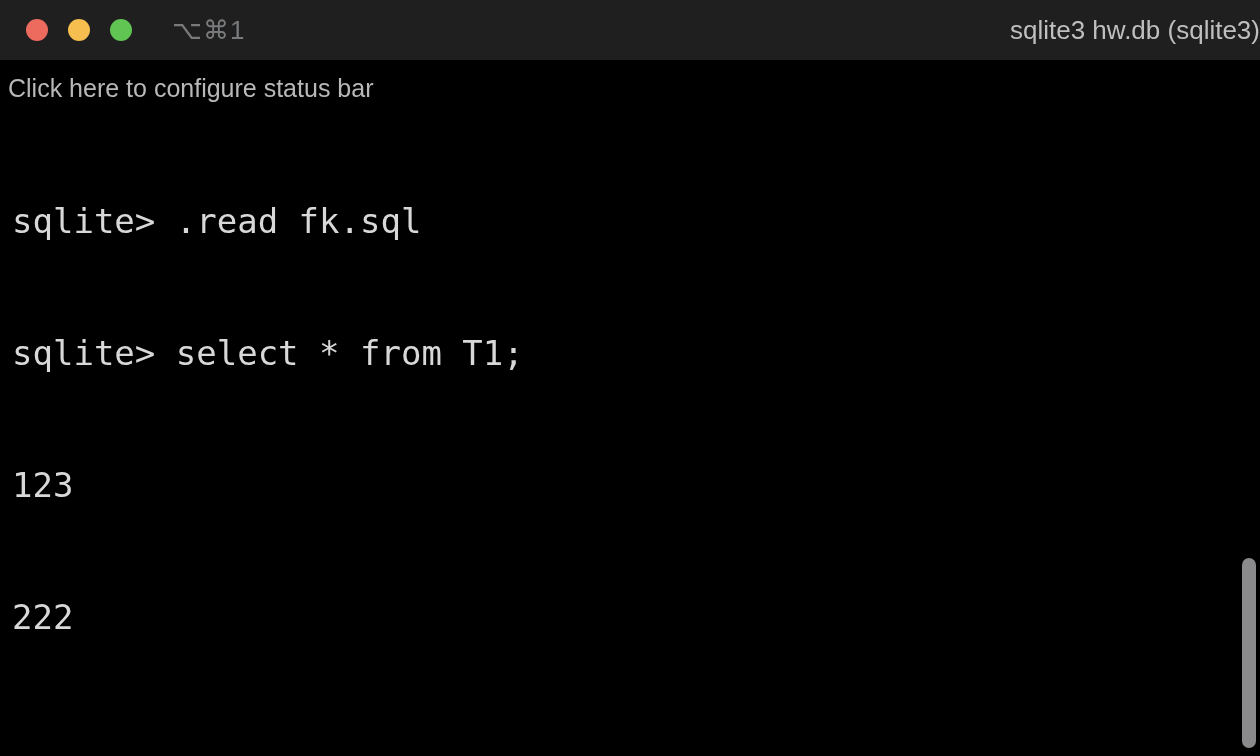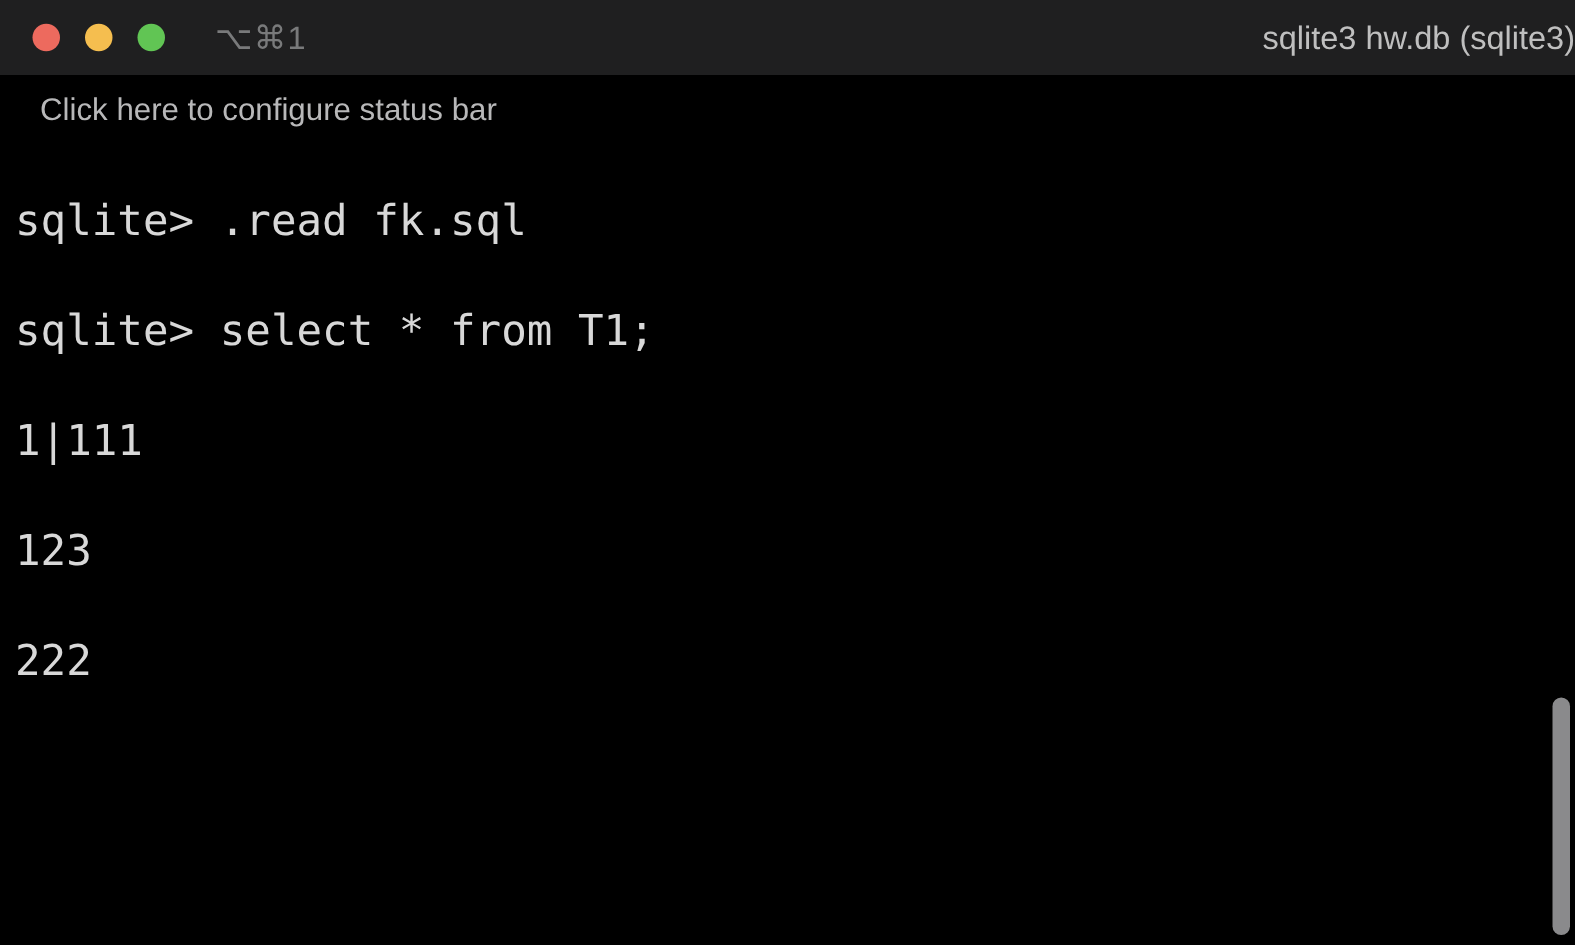--- a/index.html
+++ b/index.html
@@ -48,32 +48,32 @@
       font-size: 26px;
       font-family: -apple-system, BlinkMacSystemFont, sans-serif;
       pointer-events: none;
     }
 
     
     .status-hint {
       color: #b8b8b9;
       font-size: 25px;
       font-family: -apple-system, BlinkMacSystemFont, sans-serif;
-      padding: 14px 0 6px 32px;
+      padding: 14px 0 6px 8px;
     }
 
     
     .terminal {
       padding: 2px 0 0 12px;
       color: #d8d8d8;
       font-size: 34px;
       line-height: 44px;
       white-space: pre;
     }
-    .line { display: block; }
+    .line { display: block; margin-top: 44px; }
     .prompt { color: #d8d8d8; }
 
     
     .scrollbar-track {
       position: absolute;
       right: 4px;
       top: 70px;
       bottom: 8px;
       width: 18px;
     }
@@ -98,21 +98,20 @@
   </div>
   <span class="shortcut">⌥⌘1</span>
   <span class="win-title">sqlite3 hw.db (sqlite3)</span>
 </div>
 
 <div class="status-hint">Click here to configure status bar</div>
 
 <div class="terminal">
 <span class="line"><span class="prompt">sqlite&gt; </span><span>.read fk.sql</span></span>
 <span class="line"><span class="prompt">sqlite&gt; </span><span>select * from T1;</span></span>
-<span class="line">1|111</span>
 <span class="line">123</span>
 <span class="line">222</span>
 
 </div>
 
 <div class="scrollbar-track">
   <div class="scrollbar-thumb"></div>
 </div>
 
 </body></html>

